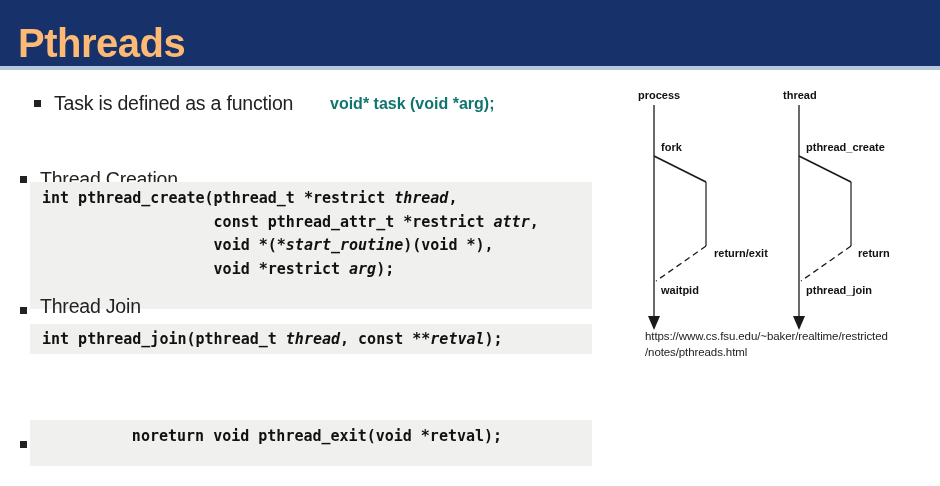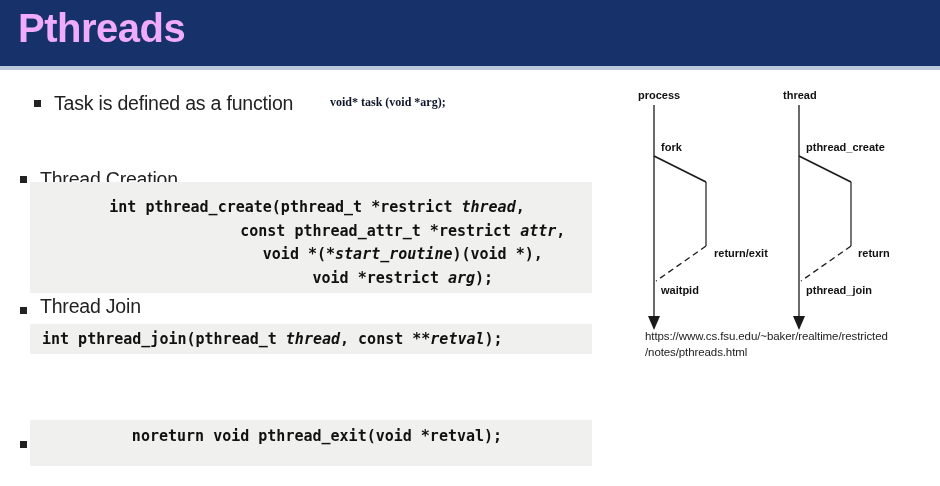--- a/index.html
+++ b/index.html
@@ -5,39 +5,39 @@
   html,body { margin:0; padding:0; background:#ffffff; }
   .slide {
     position:relative; width:940px; height:486px; background:#ffffff;
     font-family:"Liberation Sans", sans-serif; overflow:hidden;
   }
   .header {
     position:absolute; left:0; top:0; width:940px; height:70px;
     background:#17326b; border-bottom:4px solid #b9c7da; box-sizing:border-box;
   }
   .title {
-    position:absolute; left:18px; top:6px; color:#f0abfc;
+    position:absolute; left:18px; top:21px; color:#fdba74;
     font-size:40px; font-weight:bold; letter-spacing:-0.5px;
   }
   .heading-row { position:absolute; display:flex; align-items:flex-start; }
   .sq { width:7px; height:7px; background:#222; margin-top:8px; margin-right:13px; flex:none; }
   .heading-text { font-size:19.5px; color:#222; letter-spacing:-0.2px; white-space:nowrap; }
   .inline-code {
     position:absolute; left:330px; top:95px;
-    font-family:Liberation Serif, serif; font-weight:bold;
-    font-size:12px; color:#0f172a; white-space:pre;
+    font-family:Liberation Sans, sans-serif; font-weight:bold;
+    font-size:16px; color:#0f766e; white-space:pre;
   }
   .code-block {
     position:absolute; left:30px; width:562px; background:#f0f0ee;
     font-family:"DejaVu Sans Mono", monospace; font-weight:bold;
     font-size:15px; color:#111; box-sizing:border-box; padding-left:12px;
   }
   .code-line { white-space:pre; }
   .code-line .it { font-style:italic; }
-  #code-create { top:182px; height:111px; padding-top:14px; line-height:23.5px;text-align:center; }
+  #code-create { top:182px; height:127px; padding-top:5px; line-height:23.5px; }
   #code-join   { top:324px; height:30px; line-height:30px; }
   #code-exit   { top:420px; height:46px; line-height:33px;text-align:center; }
   #h-task  { left:34px; top:92px; }
   #h-create{ left:20px; top:148px;margin-top:20px; }
   #h-join  { left:20px; top:295px;align-items:center; }
   #h-term  { left:20px; top:393px;margin-top:40px; }
   .diagram-svg { position:absolute; left:618px; top:85px; }
   .diagram-svg text {
     font-family:"Liberation Sans", sans-serif; font-size:11px; font-weight:bold; fill:#111;
   }

